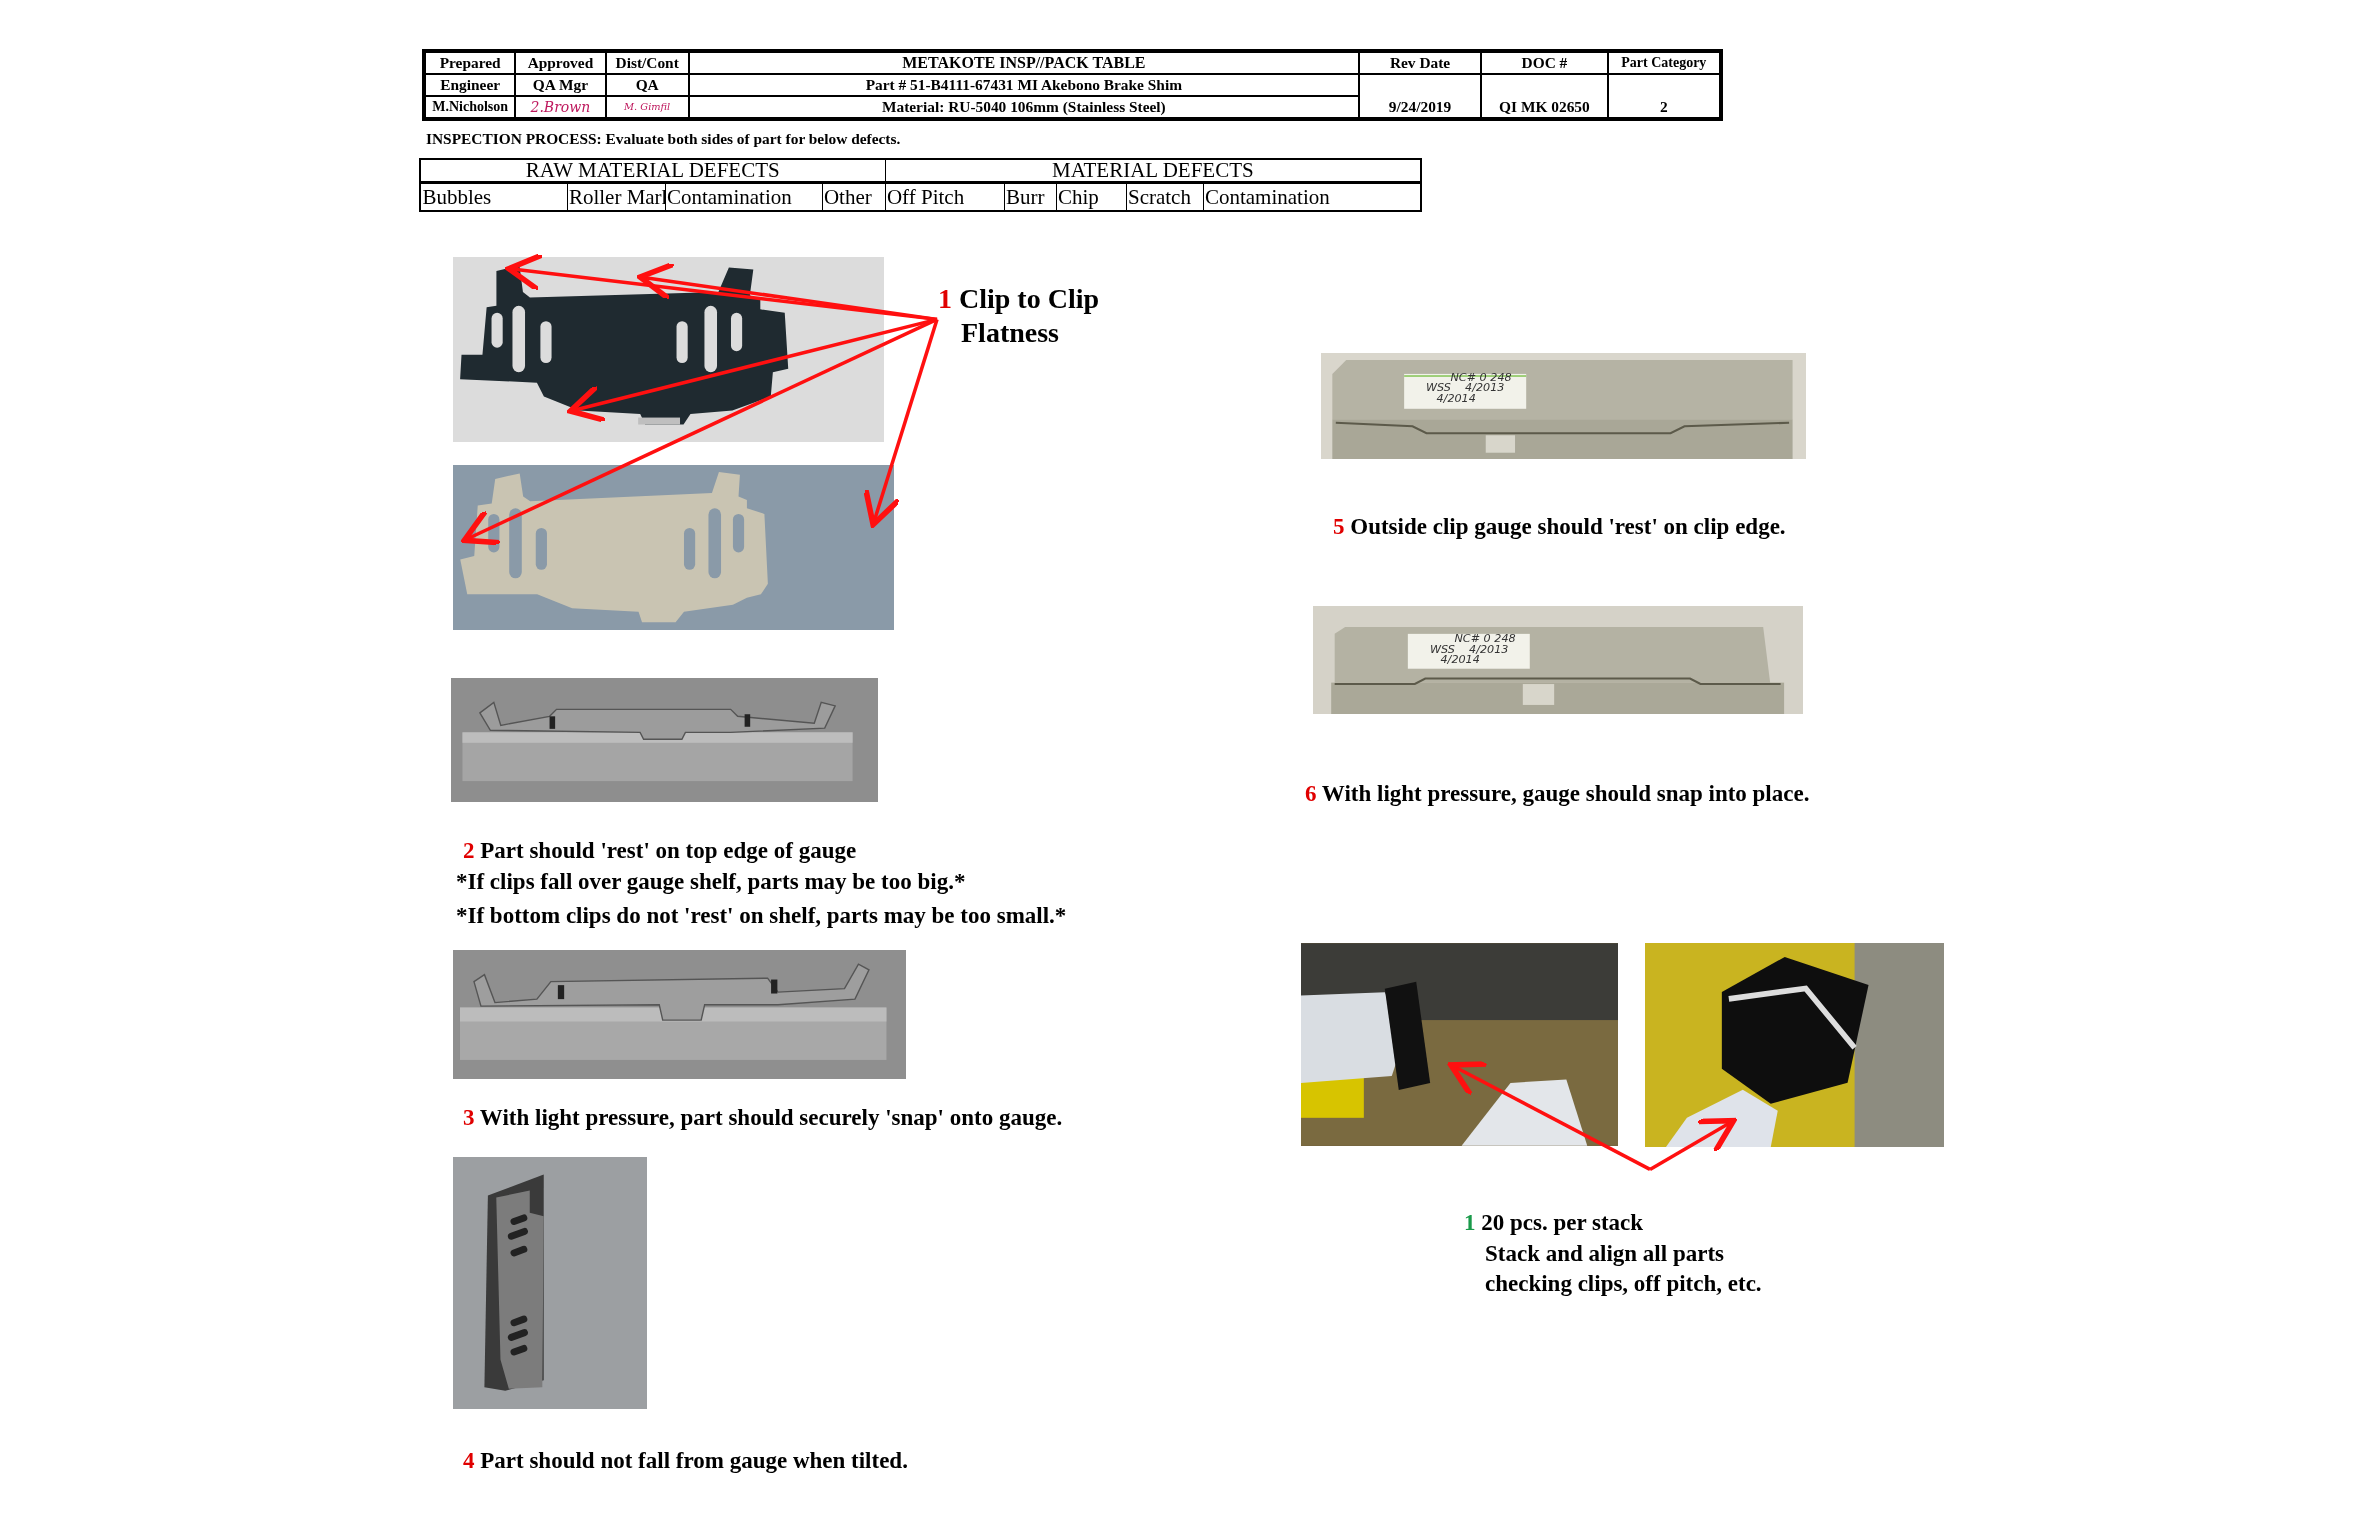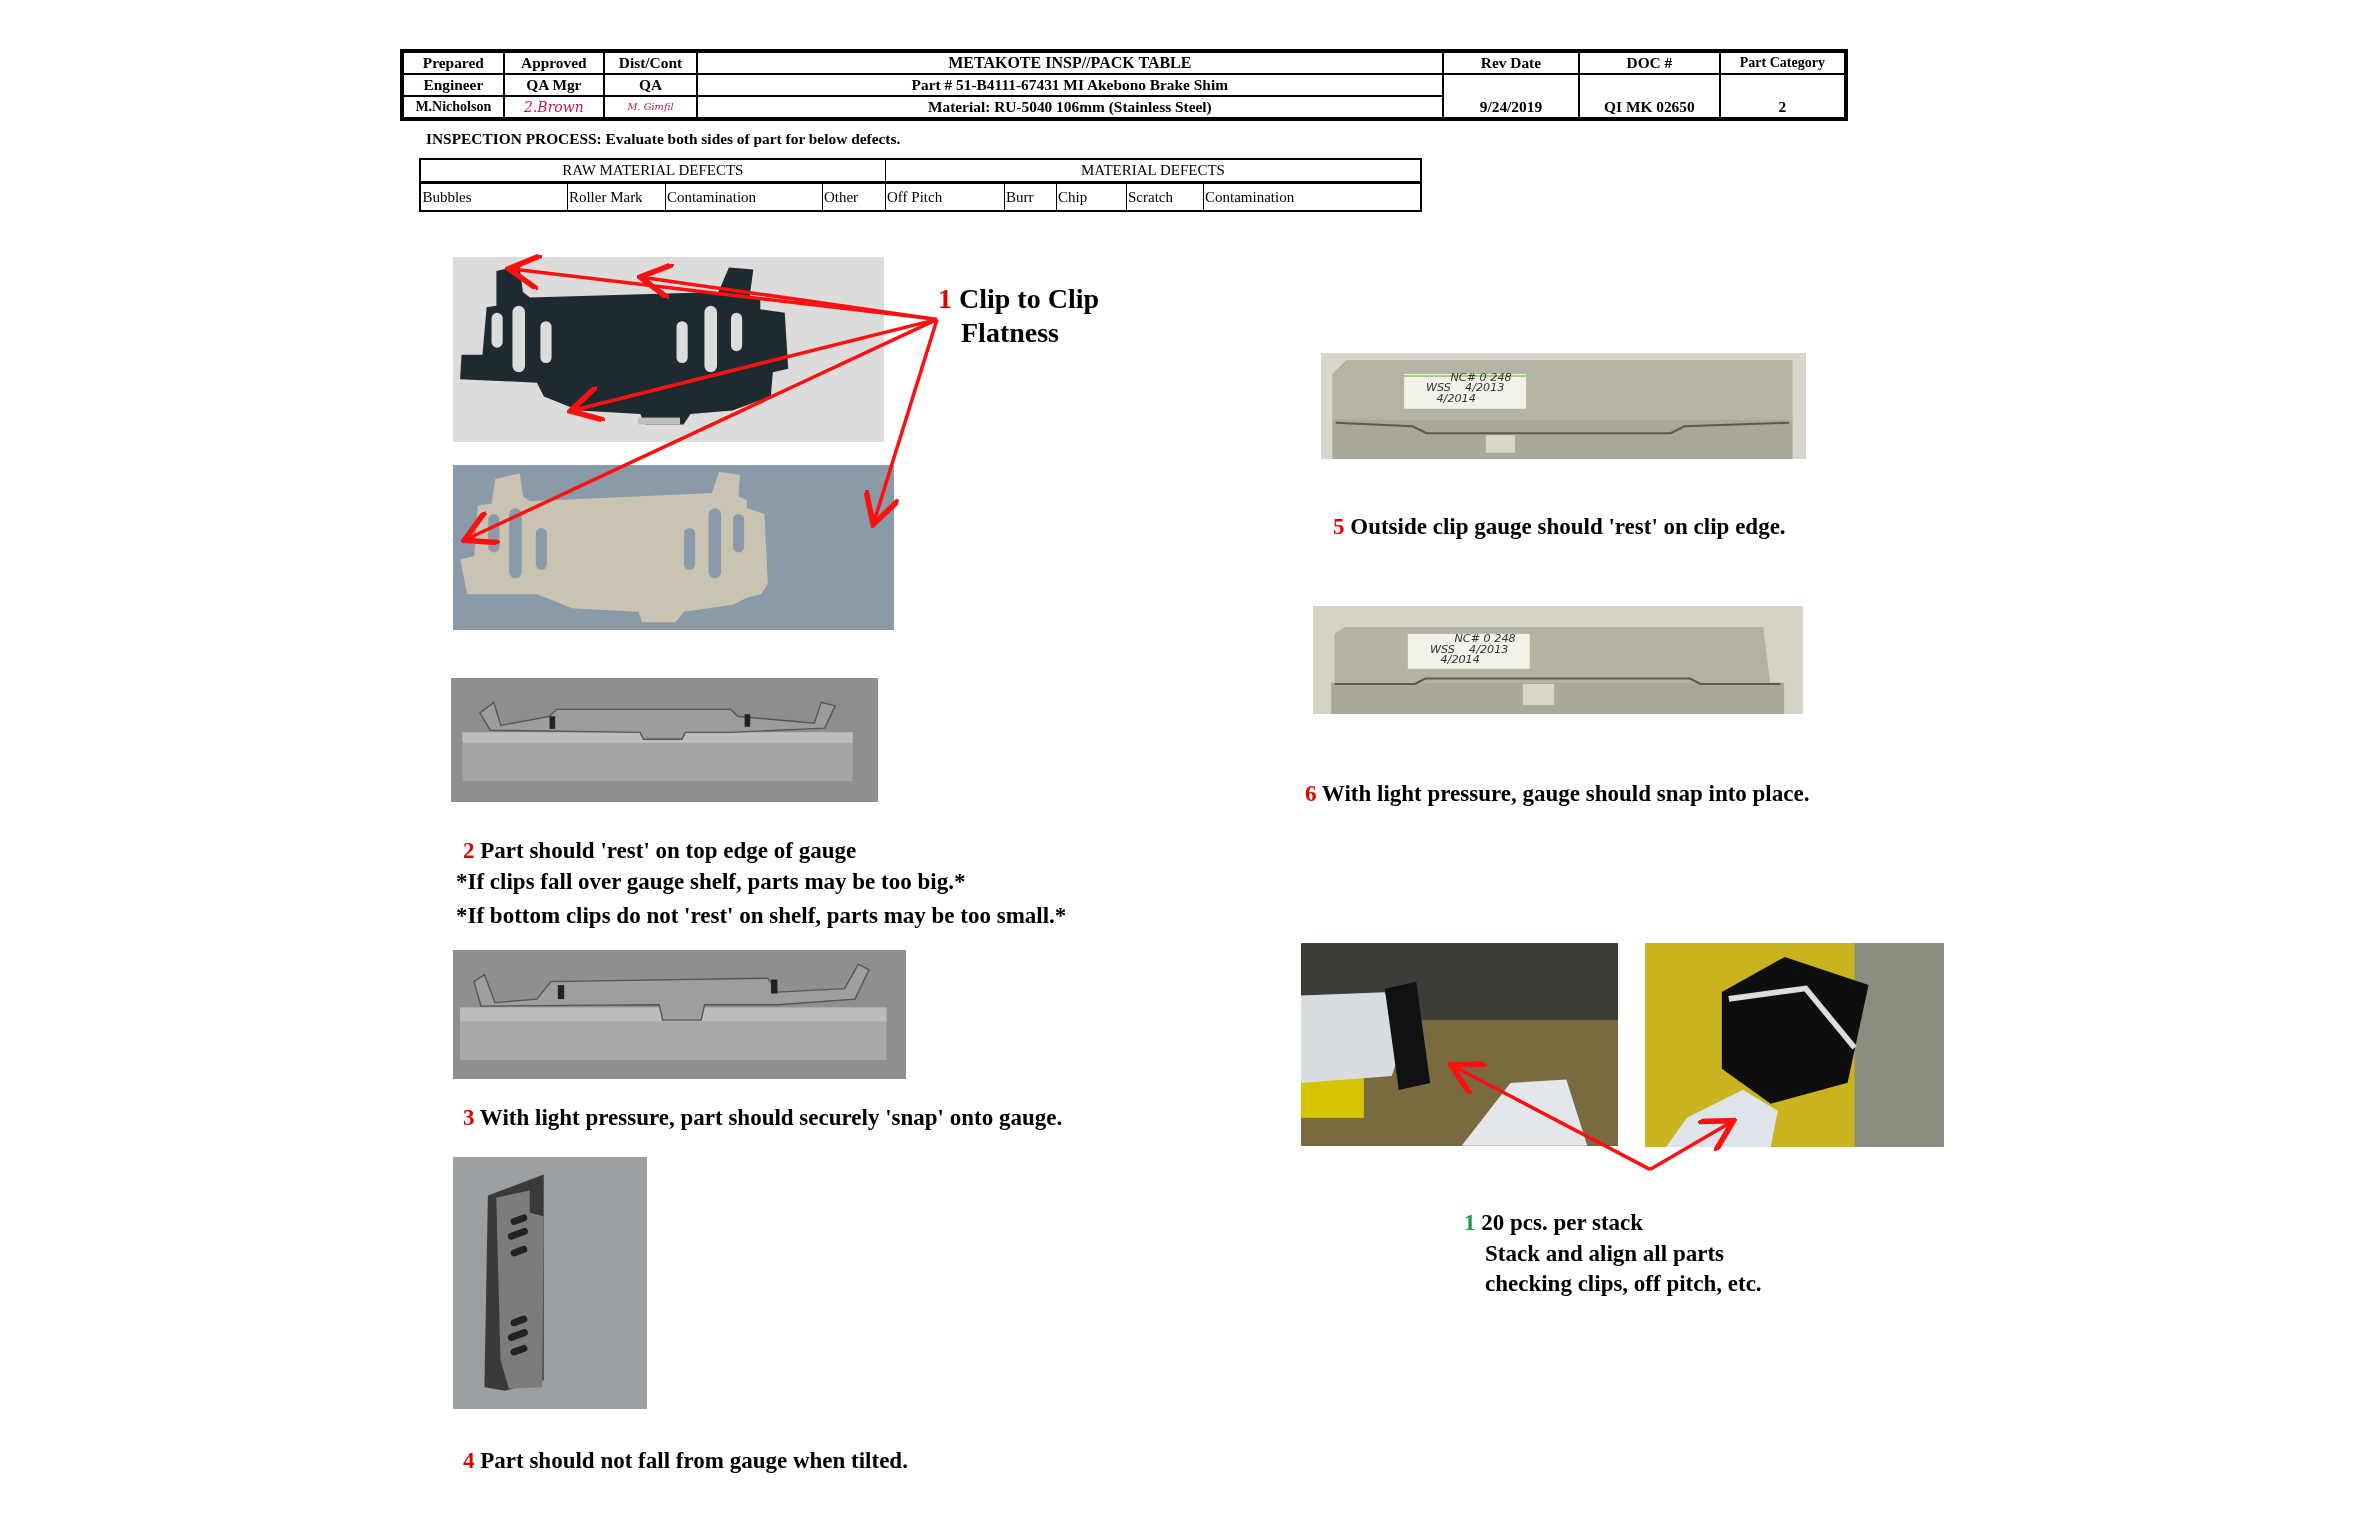--- a/index.html
+++ b/index.html
@@ -1,28 +1,28 @@
 <!DOCTYPE html>
 <html style="font-size:11.2px"><head>
 <meta charset="utf-8">
 <style>
   html,body{margin:0;padding:0;background:#fff;}
   body{width:2377px;height:1538px;position:relative;overflow:hidden;font-family:"Liberation Serif","DejaVu Serif",serif;color:#000;}
   .abs{position:absolute;}
   table{border-collapse:collapse;}
   
-  #hdr{left:400px;top:49px;width:1448px;border:4.2px solid #000;}
+  #hdr{left:422px;top:49px;width:1301px;border:4.2px solid #000;}
   #hdr td{border:2.1px solid #000;font-weight:bold;text-align:center;padding:0;font-size:15.4px;line-height:20px;height:20px;white-space:nowrap;}
   #hdr td.small{font-size:14px;margin-top:45px;}
   #hdr td.sig{font-family:"DejaVu Serif",serif;font-style:italic;font-weight:normal;color:#be185d;font-size:14px;margin-top:48px;}
   
   .caption{font-weight:bold;font-size:15.4px;}
   
   #def{left:419px;top:158px;width:1001px;border:2.8px solid #000;table-layout:fixed;}
-  #def td{border:1.4px solid #000;font-size:15px;padding:0 1.4px;white-space:nowrap;overflow:hidden;height:21px;line-height:21px;}
+  #def td{border:1.4px solid #000;font-size:21px;padding:0 1.4px;white-space:nowrap;overflow:hidden;height:21px;line-height:21px;}
   #def tr.row2 td{height:26px;line-height:26px;}
   #def td.sec{text-align:center;}
   #def .thick td{border-bottom:3.5px solid #000;}
   
   .photo{position:absolute;overflow:hidden;}
   .num{color:#e00000;}
   .num.green{color:#1a9a4a;}
   .step{position:absolute;font-weight:bold;font-size:23px;line-height:31px;white-space:nowrap;}
   .big{font-size:28px;line-height:34px;}
   svg{display:block;}

